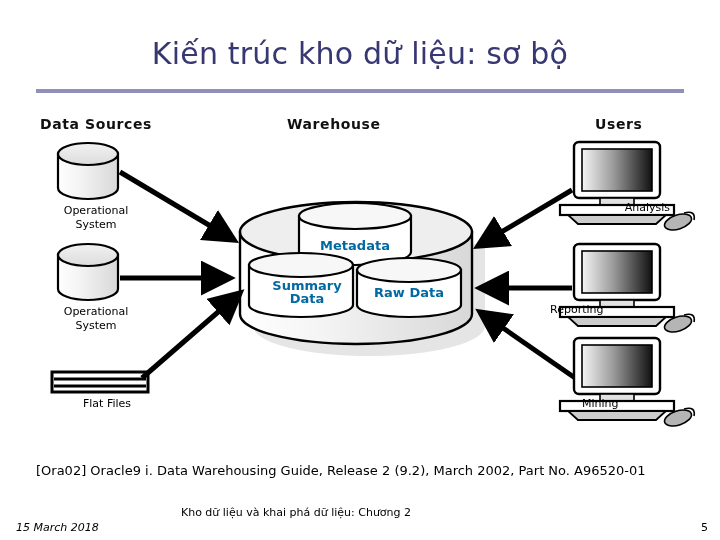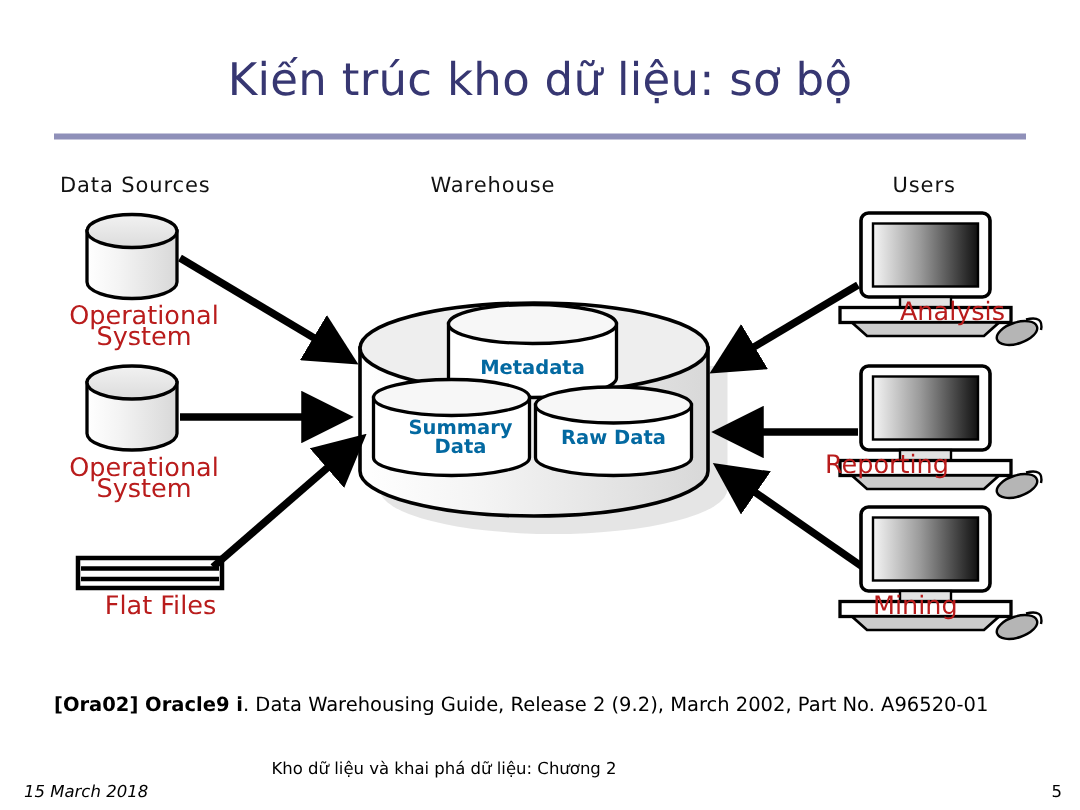--- a/index.html
+++ b/index.html
@@ -46,35 +46,35 @@
     top: 100px;
     width: 696px;
     height: 340px;
     background: #ffffff;
   }
   #diagram svg { display: block; }
 
   .col-head {
     position: absolute;
     font-family: "DejaVu Sans", sans-serif;
-    font-weight: normal;
+    font-weight: bold;
     font-size: 14px;
     color: #111111;
     white-space: nowrap;
     letter-spacing: 0.6px;
   }
   #head-data-sources { left: 28px;  top: 16px; }
   #head-warehouse    { left: 275px; top: 16px; }
   #head-users        { left: 557px; top: 16px; margin-left: 26px; }
 
   .node-label {
     position: absolute;
     font-family: "DejaVu Sans", sans-serif;
-    font-size: 17px;
-    color: #b91c1c;
+    font-size: 11px;
+    color: #000000;
     text-align: center;
     white-space: nowrap;
     line-height: 14px;
   }
   .node-label.two-line { line-height: 14px; white-space: normal; width: 120px; }
 
   #label-op1  { left: 24px;  top: 104px; width: 120px; }
   #label-op2  { left: 24px;  top: 205px; width: 120px; }
   #label-flat { left: 40px;  top: 297px; width: 110px; }
 
@@ -114,21 +114,21 @@
   #citation {
     position: absolute;
     left: 36px;
     top: 463px;
     width: 680px;
     font-family: "DejaVu Sans", sans-serif;
     font-size: 13px;
     color: #000000;
     white-space: nowrap;
   }
-  #citation .cite-bold { font-weight: bold; }
+  #citation .cite-bold { font-weight: normal; }
 
   
   #footer-center {
     position: absolute;
     left: 0;
     top: 506px;
     width: 592px;
     text-align: center;
     font-family: "DejaVu Sans", sans-serif;
     font-size: 11px;

